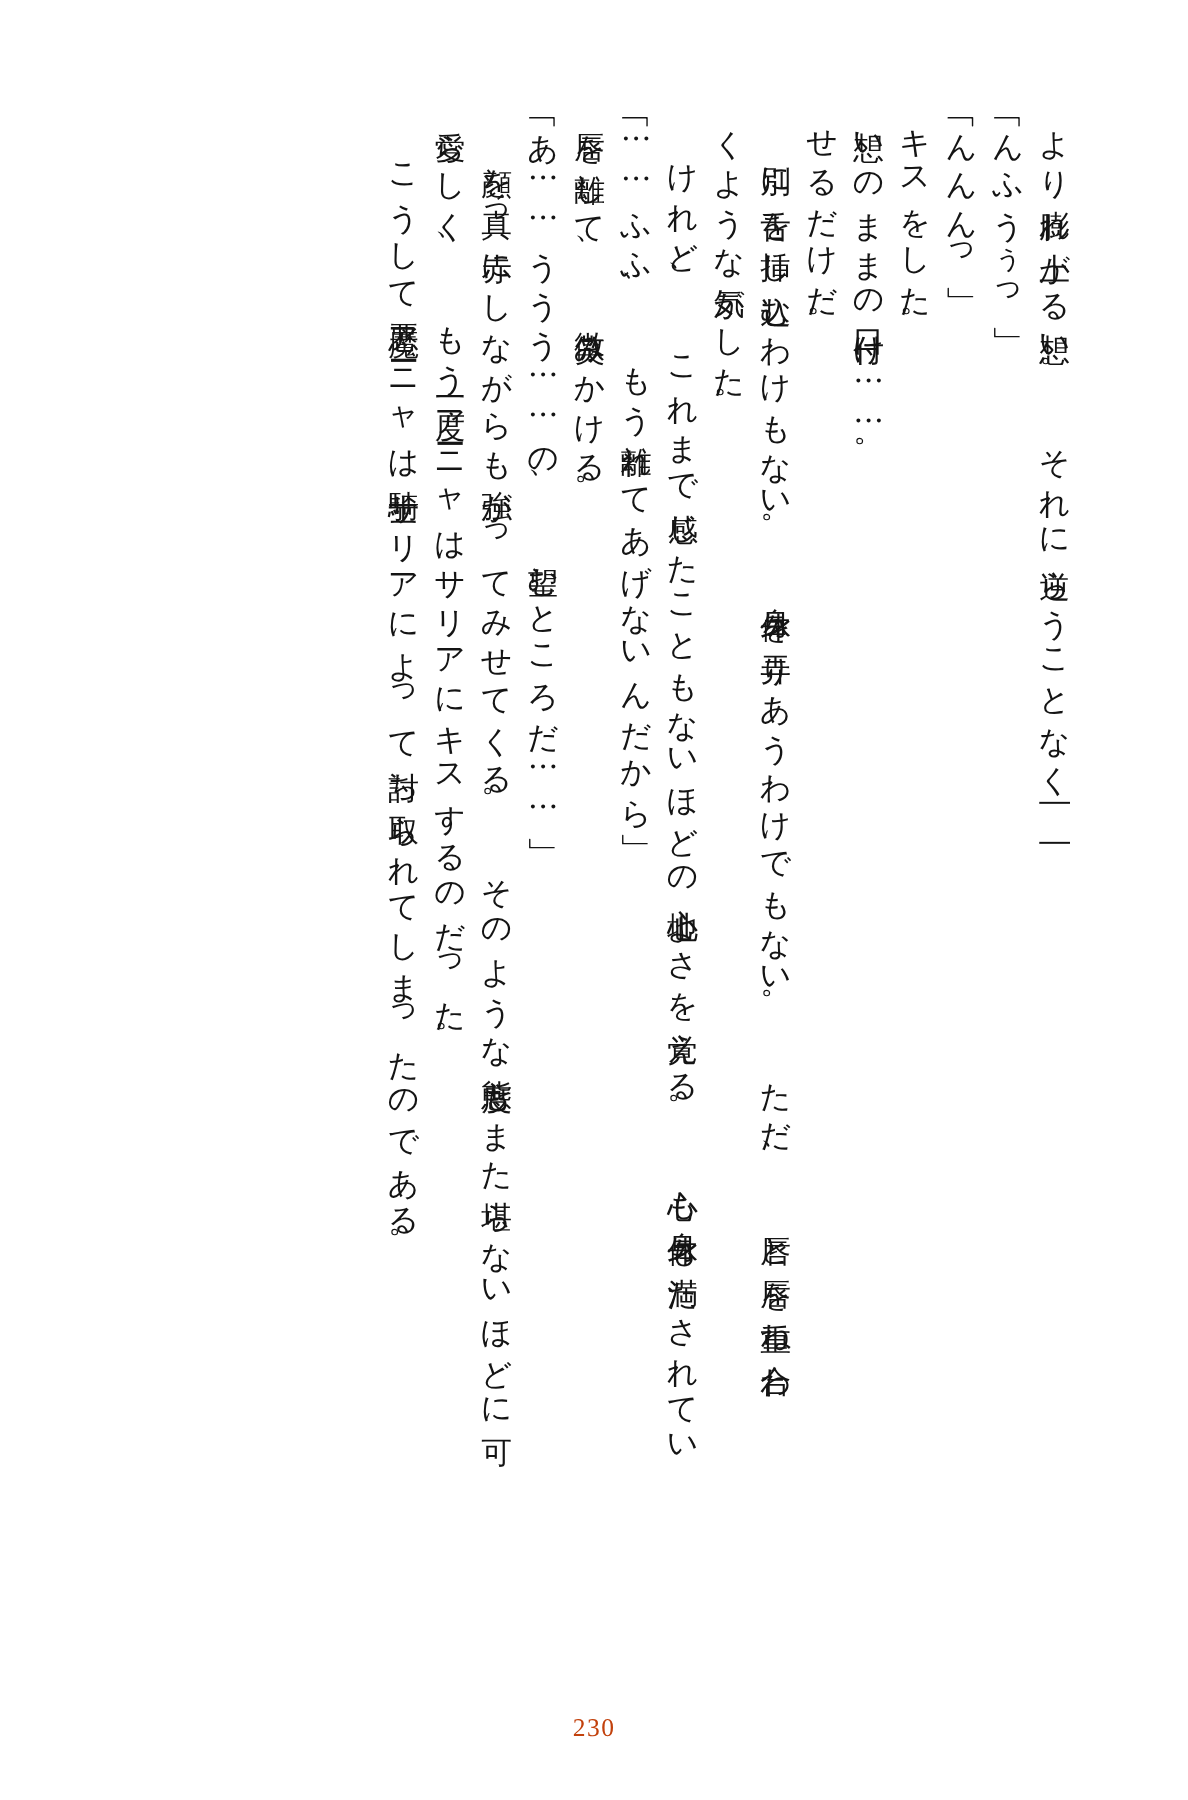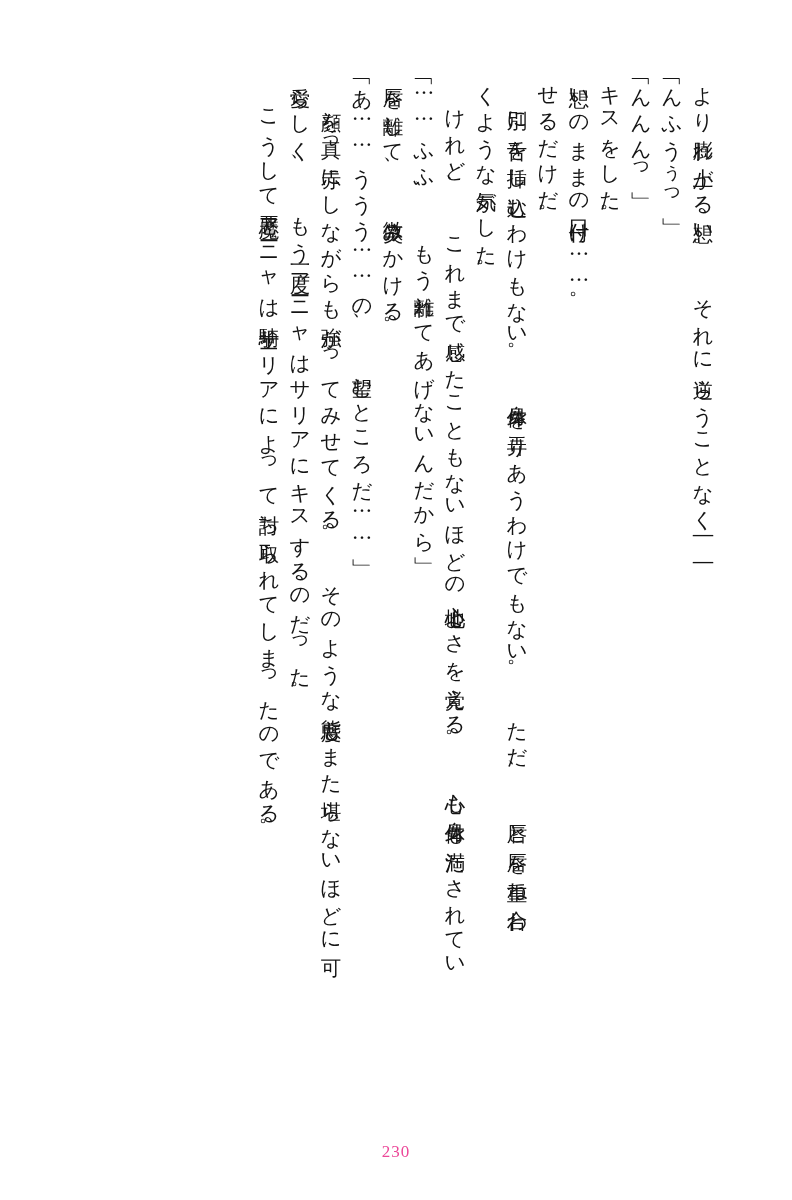--- a/index.html
+++ b/index.html
@@ -50,21 +50,21 @@
   .ind-0 { padding-top: 0px; }
   .ind-1 { padding-top: 23px; }
   .page-number {
     position: absolute;
     bottom: 38px;
     left: 0;
     width: 100%;
     text-align: center;
     font-size: 17px;
     font-family: "Liberation Serif", "DejaVu Serif", serif;
-    color: #ec4899;
+    color: #c2410c;
     letter-spacing: 1px;
   }
 </style>
 </head>
 <body>
 
 <div class="page">
 
   <div class="text-block">
     <div class="line ind-0">より膨れ上がる想い。 それに逆らうことなく――</div>

